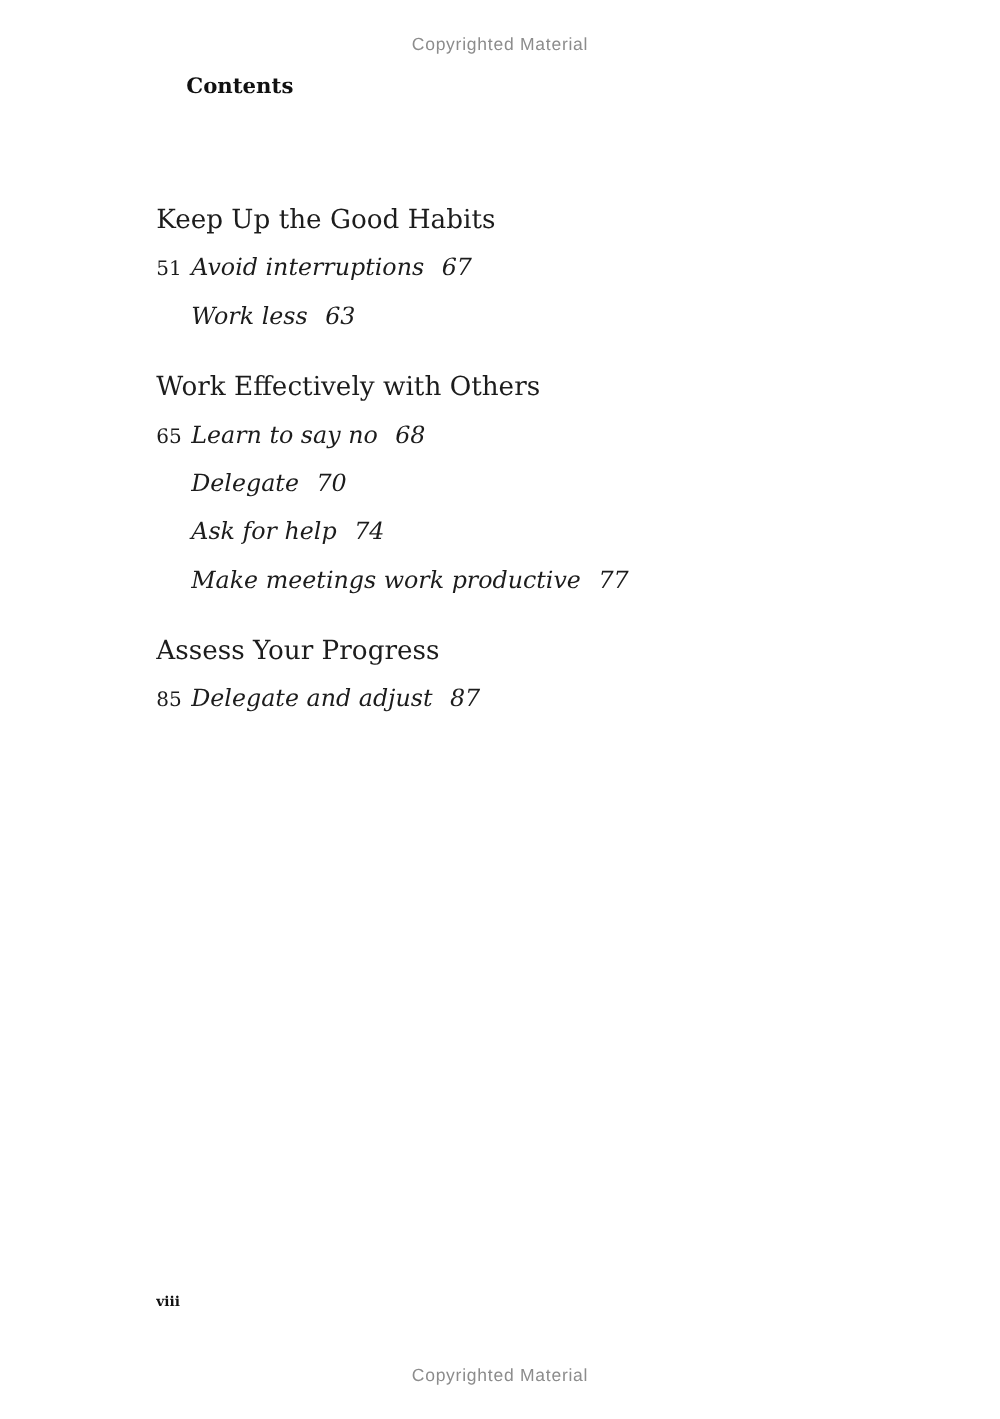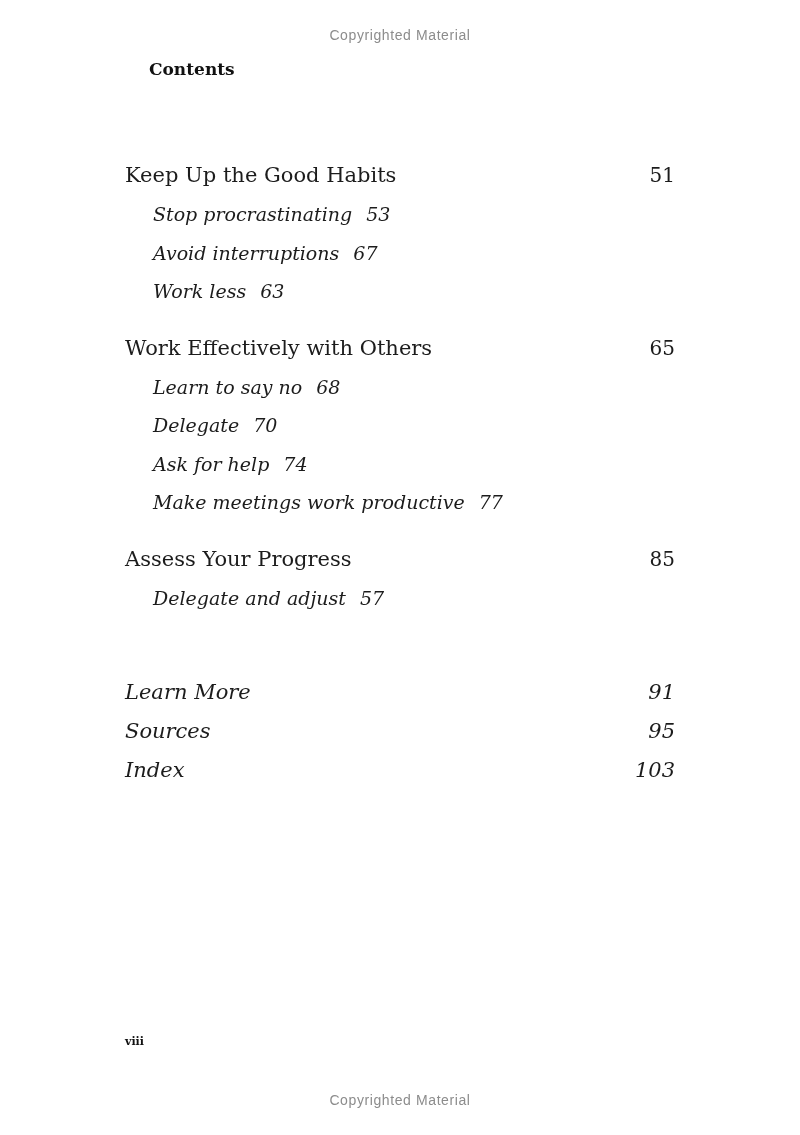--- a/index.html
+++ b/index.html
@@ -47,23 +47,24 @@
     width: 550px;
   }
   .section { margin-bottom: 17px; }
   .section-row {
     display: flex;
     justify-content: space-between;
     align-items: baseline;
     height: 40px;
     line-height: 40px;
     font-size: 21px;
+    flex-direction: column;
   }
   .section-title { font-size: 21px; }
-  .section-page { font-size: 20px; }
+  .section-page { font-size: 16px; }
 
   .sub-row {
     padding-left: 28px;
     height: 38.5px;
     line-height: 38.5px;
     font-style: italic;
     font-size: 19px;
   }
   .sub-page {
     display: inline-block;
@@ -103,23 +104,20 @@
   <div class="contents-header">Contents</div>
 
   <div class="toc">
 
     <div class="section">
       <div class="section-row">
         <span class="section-title">Keep Up the Good Habits</span>
         <span class="section-page">51</span>
       </div>
       <div class="sub-row">
-        <span>Stop procrastinating</span><span class="sub-page">53</span>
-      </div>
-      <div class="sub-row">
         <span>Avoid interruptions</span><span class="sub-page">67</span>
       </div>
       <div class="sub-row">
         <span>Work less</span><span class="sub-page">63</span>
       </div>
     </div>
 
     <div class="section">
       <div class="section-row">
         <span class="section-title">Work Effectively with Others</span>
@@ -138,38 +136,24 @@
         <span>Make meetings work productive</span><span class="sub-page">77</span>
       </div>
     </div>
 
     <div class="section">
       <div class="section-row">
         <span class="section-title">Assess Your Progress</span>
         <span class="section-page">85</span>
       </div>
       <div class="sub-row">
-        <span>Delegate and adjust</span><span class="sub-page">57</span>
+        <span>Delegate and adjust</span><span class="sub-page">87</span>
       </div>
     </div>
 
-    <div class="back-matter">
-      <div class="bm-row">
-        <span>Learn More</span>
-        <span>91</span>
-      </div>
-      <div class="bm-row">
-        <span>Sources</span>
-        <span>95</span>
-      </div>
-      <div class="bm-row">
-        <span>Index</span>
-        <span>103</span>
-      </div>
-    </div>
 
   </div>
 
   <div class="folio">viii</div>
 
   <div class="copyright bottom">Copyrighted Material</div>
 
 </div>
 
 </body></html>

